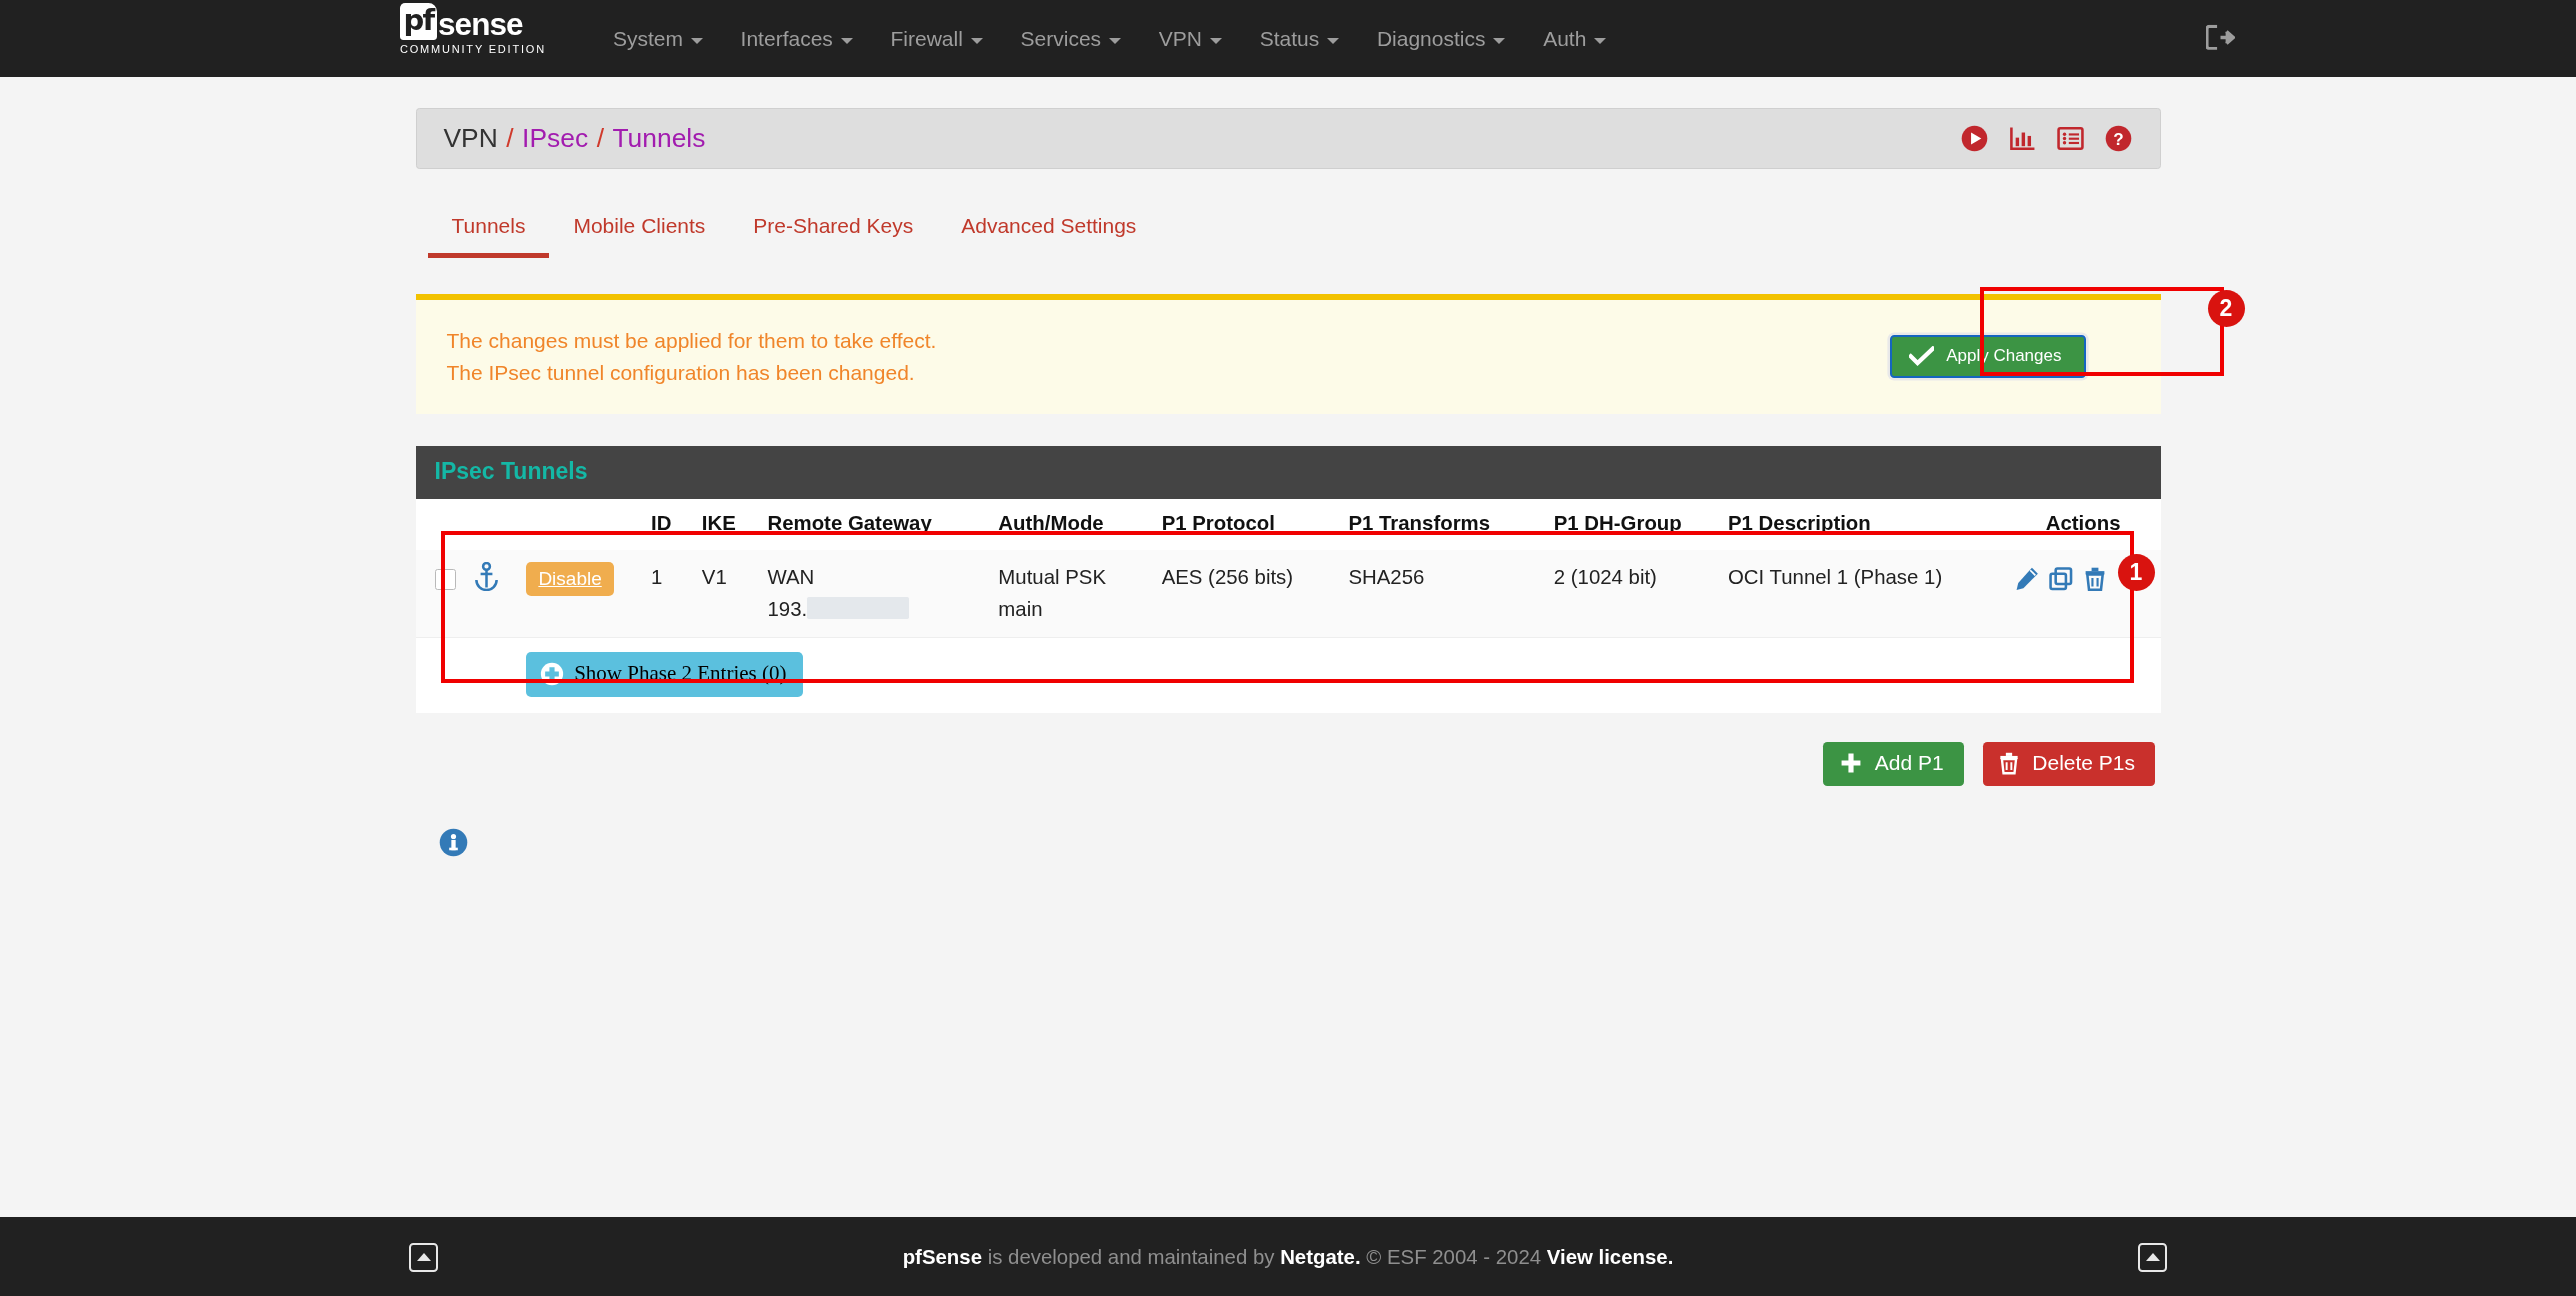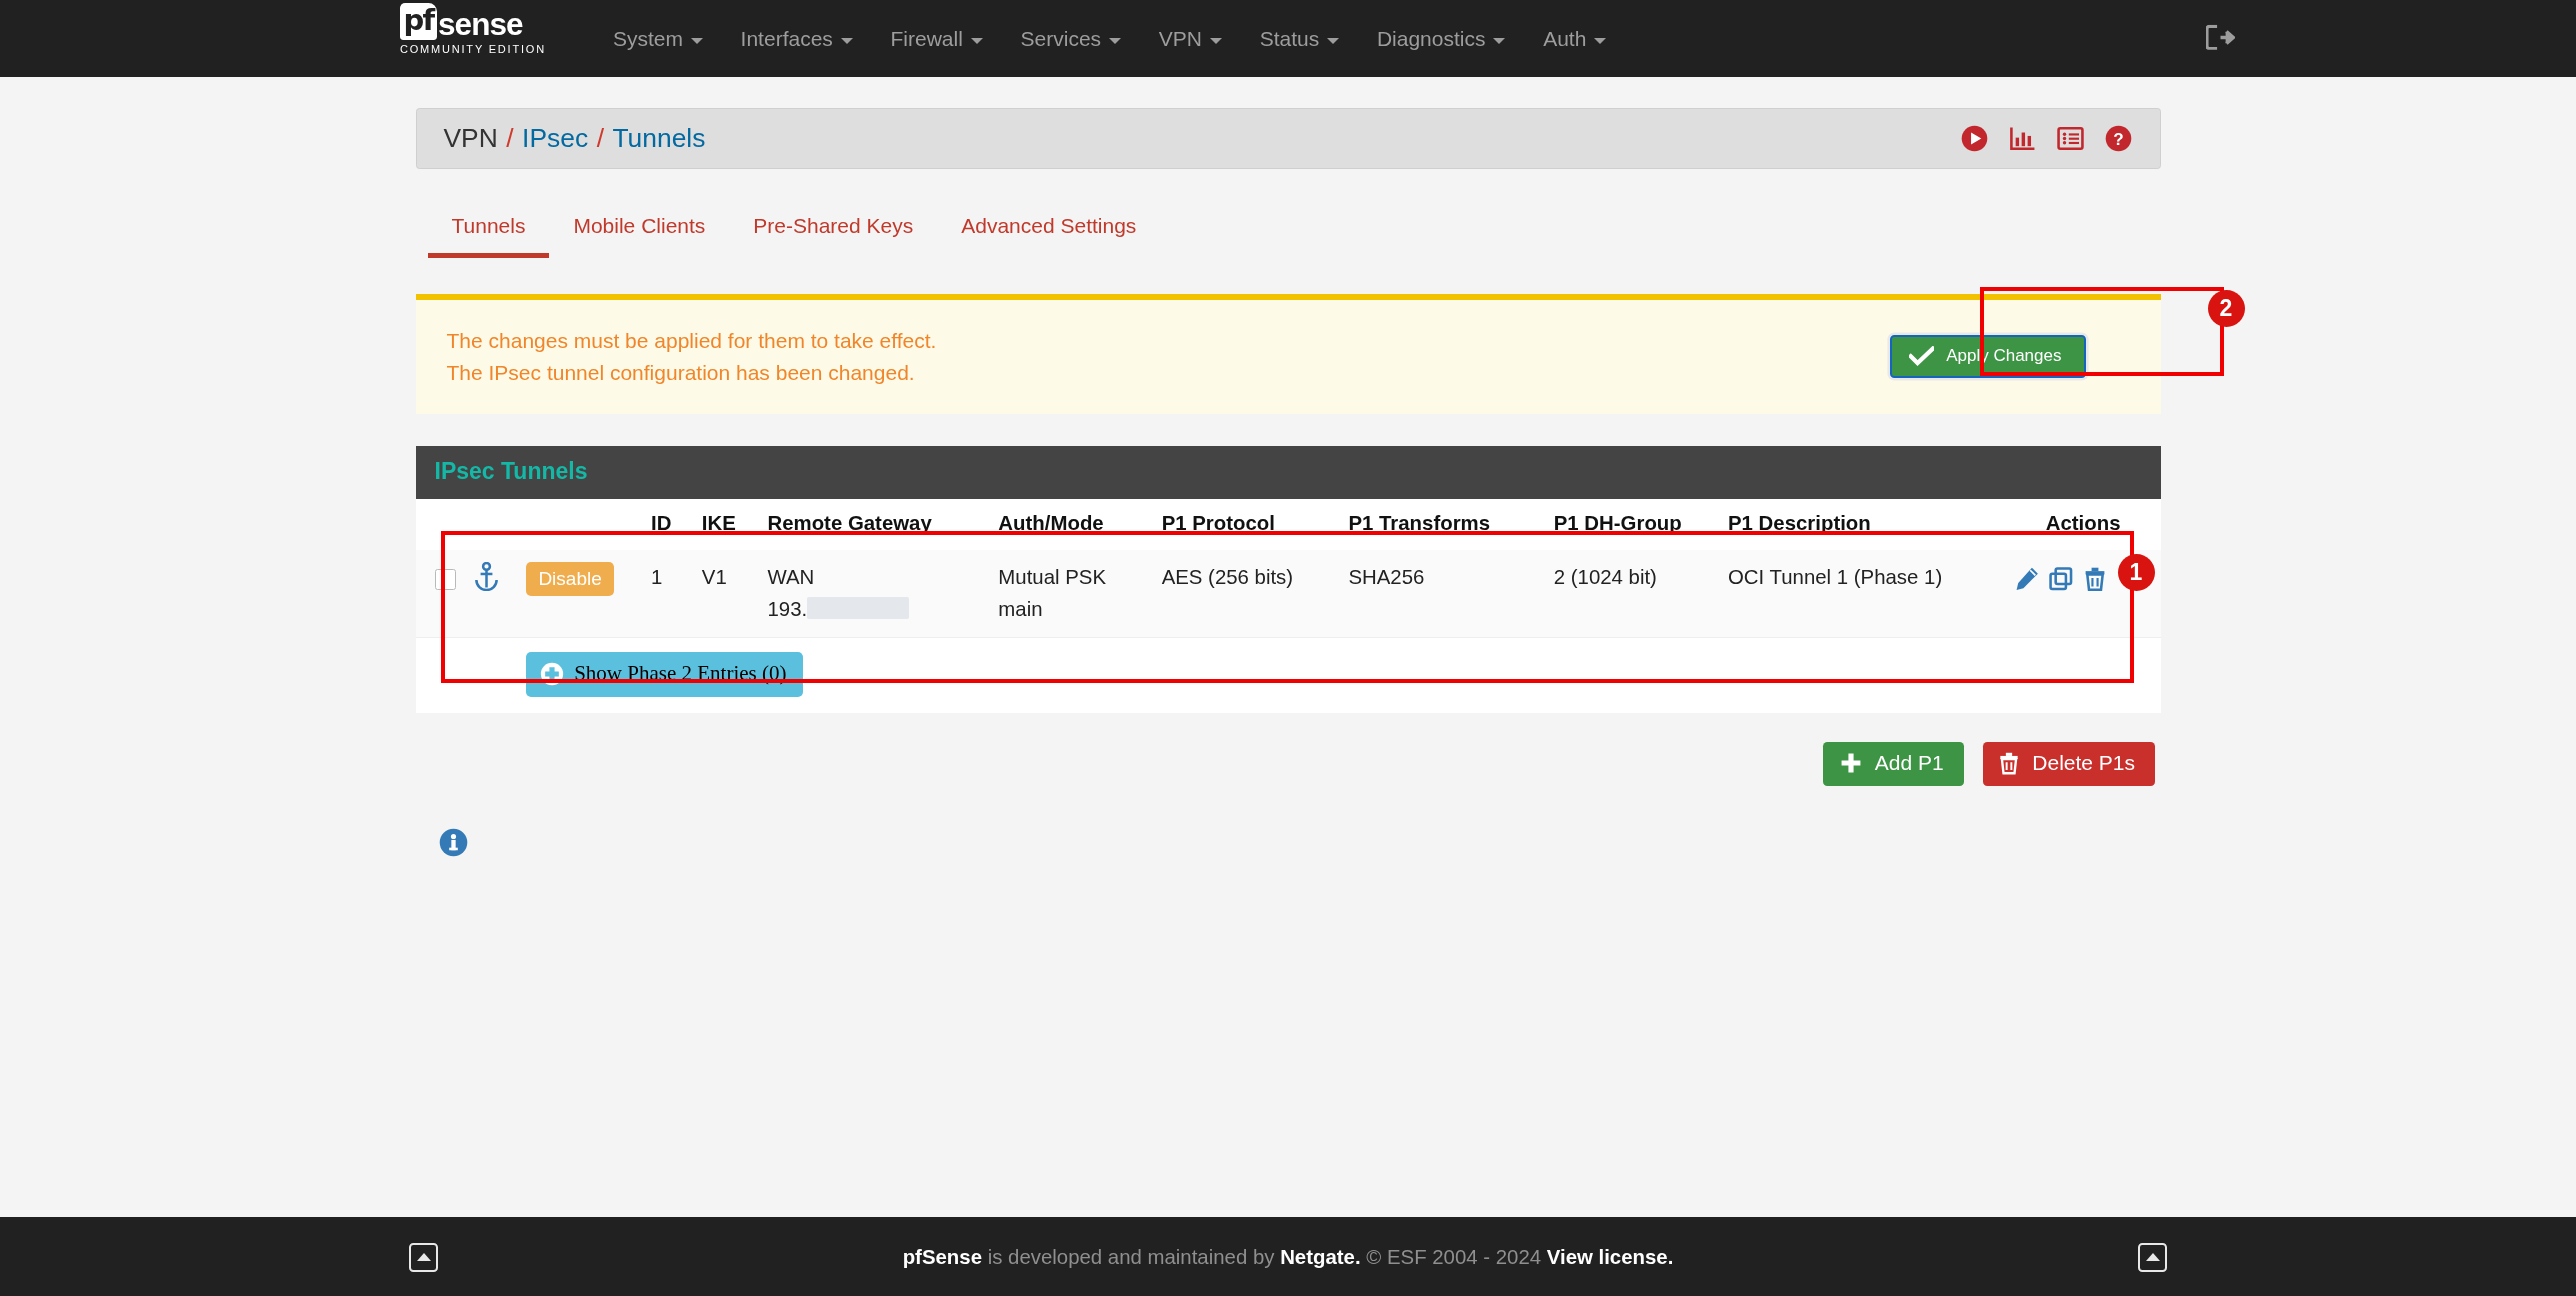--- a/index.html
+++ b/index.html
@@ -114,21 +114,21 @@
     justify-content: space-between;
     padding: 0 27px;
   }
   .crumbs {
     font-size: 26.4px;
     color: #333;
     display: flex;
     align-items: center;
   }
   .crumbs .sep { color: #d03a2c; margin: 0 8.5px; font-weight: 500; }
-  .crumbs a { color: #0369a1; text-decoration: none; cursor: pointer; }
+  .crumbs a { color: #a21caf; text-decoration: none; cursor: pointer; }
   .head-icons { display: flex; align-items: center; gap: 19px; }
   .head-icons svg { cursor: pointer; }
 
   
   .tabs {
     display: flex;
     margin-top: 36px;
     padding-left: 12px;
   }
   .tab {
@@ -226,20 +226,21 @@
   }
   .badge-disable {
     background: #f0ad4e;
     color: #ffffff;
     font-size: 19px;
     border-radius: 5.1px;
     padding: 5.1px 12px 6.8px 12px;
     display: inline-block;
     cursor: pointer;
     line-height: 22px;
+    text-decoration: underline;
   }
   .redact {
     display: inline-block;
     width: 102px;
     height: 22px;
     background: #e4e8ec;
     vertical-align: -3.4px;
     border-radius: 1.7px;
   }
   .actions { display: flex; align-items: center; gap: 8.5px; padding-top: 3.4px; }

